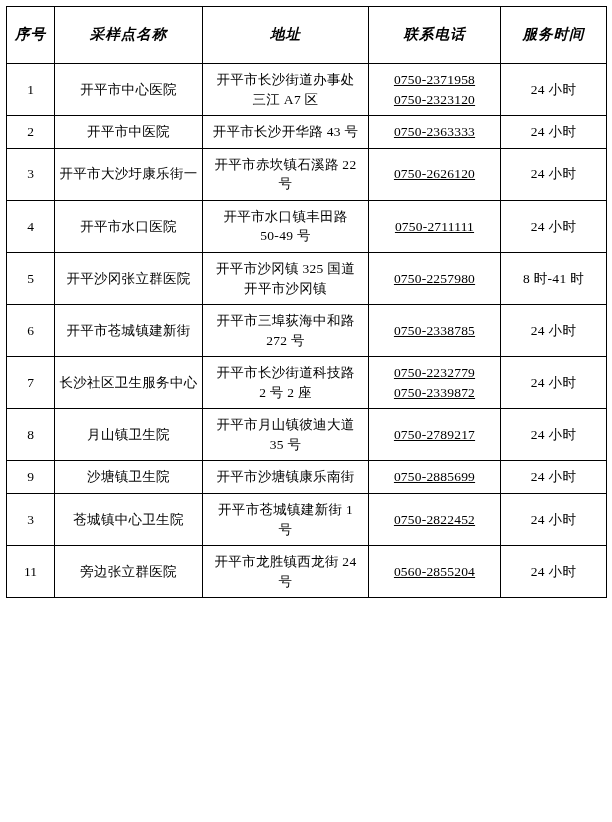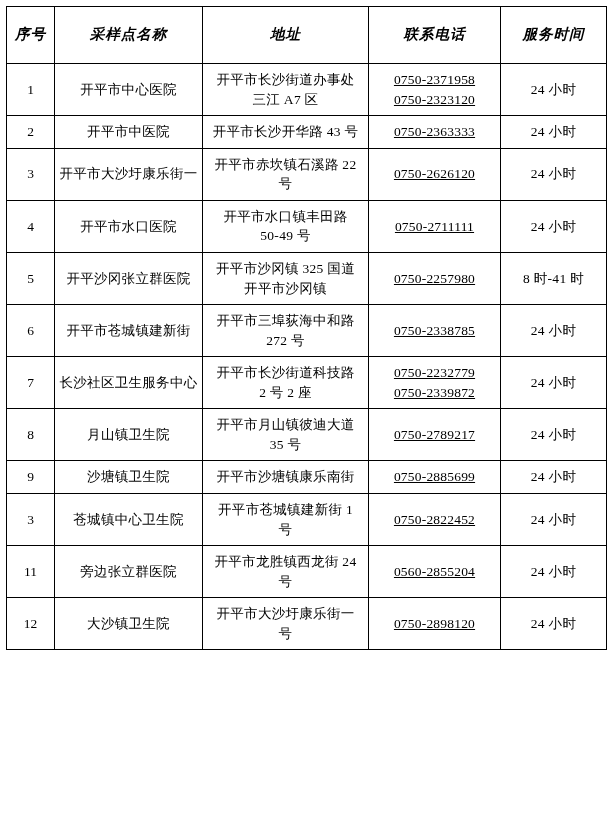--- a/index.html
+++ b/index.html
@@ -204,27 +204,15 @@
           <td class="name">旁边张立群医院</td>
           <td class="addr">
             <span class="line">开平市龙胜镇西龙街 24</span>
             <span class="line">号</span>
           </td>
           <td class="phone">
             <span class="line">0560-2855204</span>
           </td>
           <td class="hours">24 小时</td>
         </tr>
-        <tr>
-          <td class="idx">12</td>
-          <td class="name">大沙镇卫生院</td>
-          <td class="addr">
-            <span class="line">开平市大沙圩康乐街一</span>
-            <span class="line">号</span>
-          </td>
-          <td class="phone">
-            <span class="line">0750-2898120</span>
-          </td>
-          <td class="hours">24 小时</td>
-        </tr>
       </tbody>
   </table>
 </div>
 
 </body></html>

